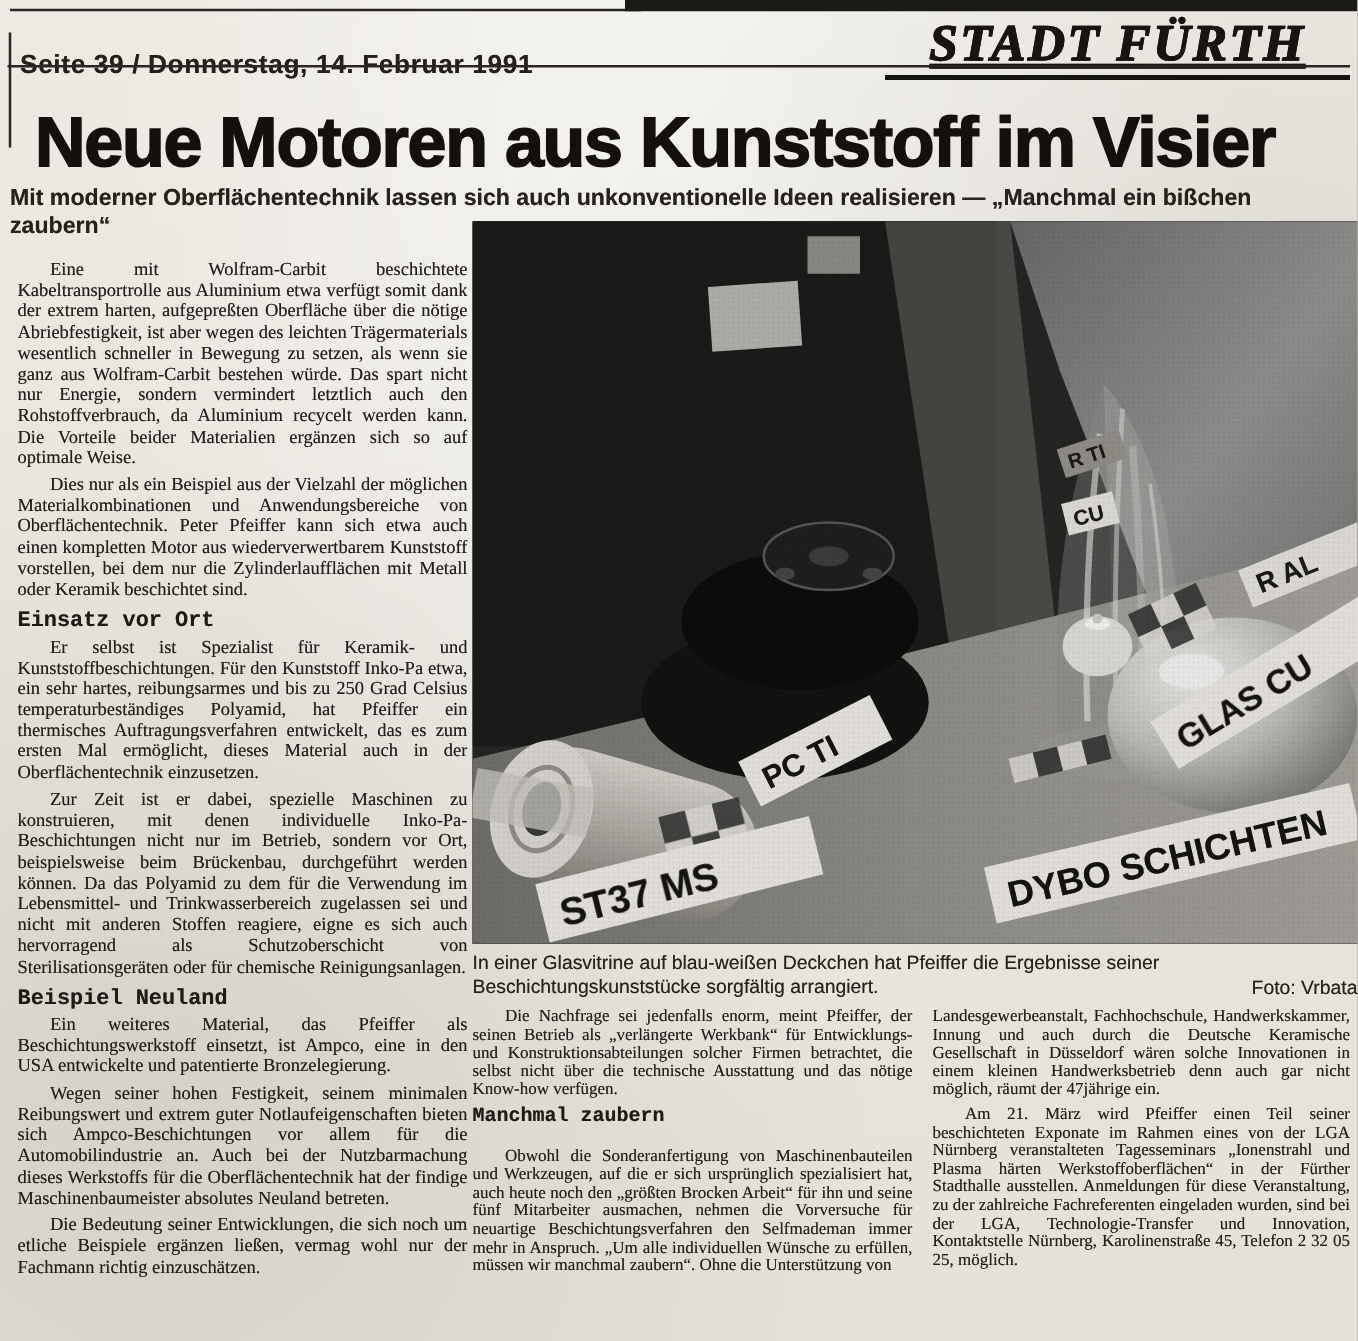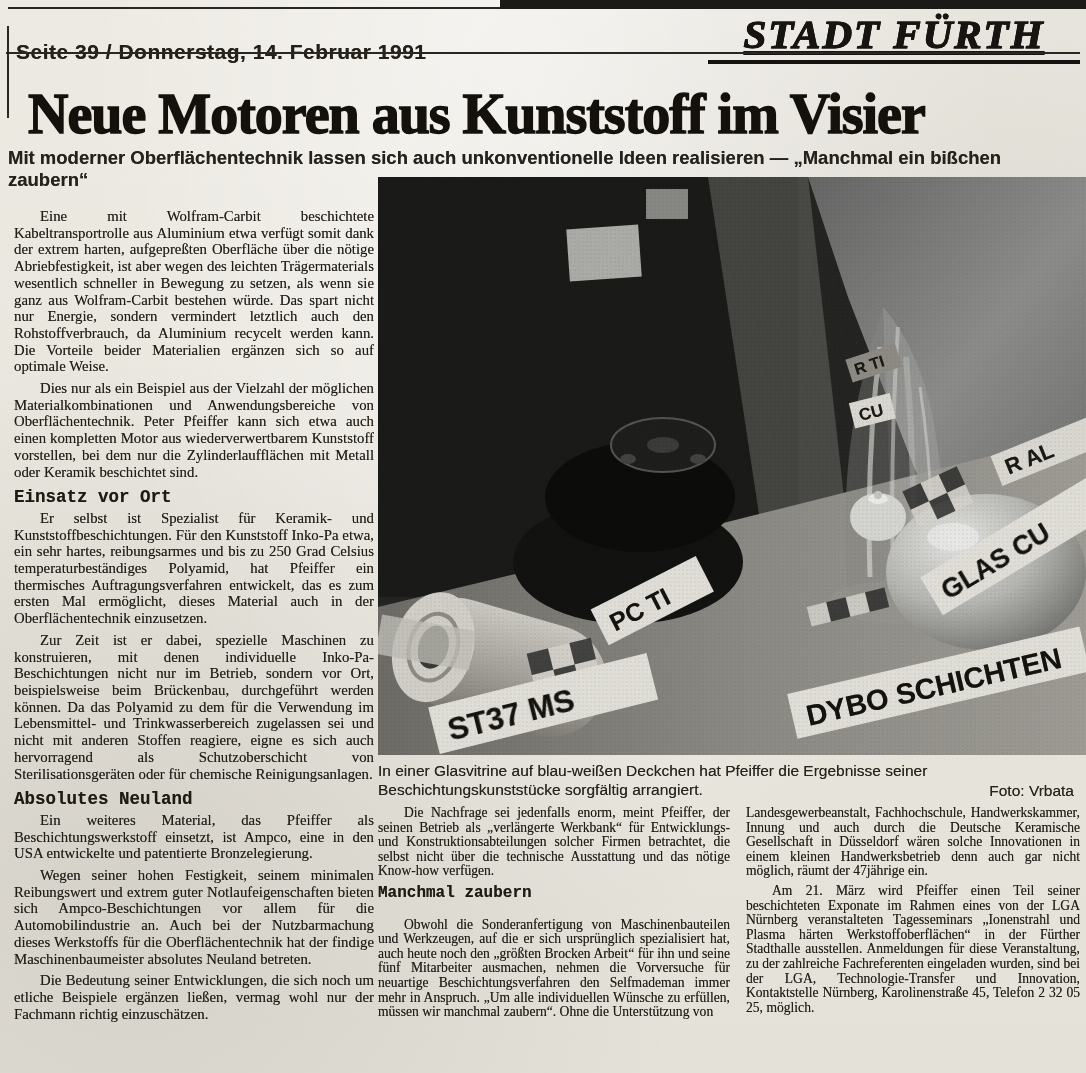--- a/index.html
+++ b/index.html
@@ -32,21 +32,21 @@
   }
   .header-rule{position:absolute;left:6px;top:52px;width:1074px;height:2px;background:#2a2722;}
 
   .kicker{
     position:absolute;left:20px;top:60px;width:1060px;
     font-family:"Liberation Serif", serif;font-style:italic;font-weight:bold;
     font-size:23px;color:#1b1814;-webkit-text-stroke:.4px #1b1814;
   }
   .headline{
     position:absolute;left:28px;top:86px;width:1050px;
-    font-family:Liberation Serif, serif;font-weight:bold;
+    font-family:Liberation Sans, sans-serif;font-weight:bold;
     font-size:56px;line-height:1.0;color:#14110d;
     -webkit-text-stroke:1.4px #14110d;letter-spacing:-1px;white-space:nowrap;
   }
   .deck{
     position:absolute;left:8px;top:147px;width:1078px;
     font-family:"Liberation Sans", sans-serif;font-weight:bold;
     font-size:18.5px;color:#25221c;
   }
 
   
@@ -61,21 +61,21 @@
   .col-mid{left:378px;top:806px;width:352px;height:267px;font-size:13.6px;line-height:14.6px;}
   .col-right{left:746px;top:806px;width:334px;height:267px;font-size:13.6px;line-height:14.6px;}
   .col-mid h3,.col-right h3{font-size:16px;margin:7px 0 17px 0;}
 
   
   .photo-wrap{position:absolute;left:378px;top:177px;width:708px;height:578px;background:#1d1d1d;}
   .caption{
     position:absolute;left:378px;top:761px;width:708px;height:40px;
     font-family:"Liberation Sans", sans-serif;font-size:15.5px;line-height:19px;color:#26231d;
   }
-  .caption .credit{position:absolute;right:12px;bottom:1px;font-family:"Liberation Sans", sans-serif;}
+  .caption .credit{position:absolute;right:0;bottom:1px;font-family:"Liberation Sans", sans-serif;}
 </style>
 </head>
 <body>
 
 <div class="page ink">
 
   <div class="topline-left"></div>
   <div class="topband-right"></div>
   <div class="left-tick"></div>
 
@@ -85,21 +85,21 @@
 
   <div class="headline">Neue Motoren aus Kunststoff im Visier</div>
   <div class="deck">Mit moderner Oberflächentechnik lassen sich auch unkonventionelle Ideen realisieren — „Manchmal ein bißchen zaubern“</div>
 
   <div class="col col-left">
     <p>Eine mit Wolfram-Carbit beschichtete Kabeltransportrolle aus Aluminium etwa verfügt somit dank der extrem harten, aufgepreßten Oberfläche über die nötige Abriebfestigkeit, ist aber wegen des leichten Trägermaterials wesentlich schneller in Bewegung zu setzen, als wenn sie ganz aus Wolfram-Carbit bestehen würde. Das spart nicht nur Energie, sondern vermindert letztlich auch den Rohstoffverbrauch, da Aluminium recycelt werden kann. Die Vorteile beider Materialien ergänzen sich so auf optimale Weise.</p>
     <p>Dies nur als ein Beispiel aus der Vielzahl der möglichen Materialkombinationen und Anwendungsbereiche von Oberflächentechnik. Peter Pfeiffer kann sich etwa auch einen kompletten Motor aus wiederverwertbarem Kunststoff vorstellen, bei dem nur die Zylinderlaufflächen mit Metall oder Keramik beschichtet sind.</p>
     <h3>Einsatz vor Ort</h3>
     <p>Er selbst ist Spezialist für Keramik- und Kunststoffbeschichtungen. Für den Kunststoff Inko-Pa etwa, ein sehr hartes, reibungsarmes und bis zu 250 Grad Celsius temperaturbeständiges Polyamid, hat Pfeiffer ein thermisches Auftragungsverfahren entwickelt, das es zum ersten Mal ermöglicht, dieses Material auch in der Oberflächentechnik einzusetzen.</p>
     <p>Zur Zeit ist er dabei, spezielle Maschinen zu konstruieren, mit denen individuelle Inko-Pa-Beschichtungen nicht nur im Betrieb, sondern vor Ort, beispielsweise beim Brückenbau, durchgeführt werden können. Da das Polyamid zu dem für die Verwendung im Lebensmittel- und Trinkwasserbereich zugelassen sei und nicht mit anderen Stoffen reagiere, eigne es sich auch hervorragend als Schutzoberschicht von Sterilisationsgeräten oder für chemische Reinigungsanlagen.</p>
-    <h3>Absolutes Neuland</h3>
+    <h3>Beispiel Neuland</h3>
     <p>Ein weiteres Material, das Pfeiffer als Beschichtungswerkstoff einsetzt, ist Ampco, eine in den USA entwickelte und patentierte Bronzelegierung.</p>
     <p>Wegen seiner hohen Festigkeit, seinem minimalen Reibungswert und extrem guter Notlaufeigenschaften bieten sich Ampco-Beschichtungen vor allem für die Automobilindustrie an. Auch bei der Nutzbarmachung dieses Werkstoffs für die Oberflächentechnik hat der findige Maschinenbaumeister absolutes Neuland betreten.</p>
     <p>Die Bedeutung seiner Entwicklungen, die sich noch um etliche Beispiele ergänzen ließen, vermag wohl nur der Fachmann richtig einzuschätzen.</p>
   </div>
 
   <div class="photo-wrap">
     <svg width="708" height="578" viewBox="0 0 708 578" xmlns="http://www.w3.org/2000/svg">
       <defs>
         <linearGradient id="glassPanel" x1="0" y1="0" x2="1" y2="1">
           <stop offset="0" stop-color="#6f6f6f"></stop>

